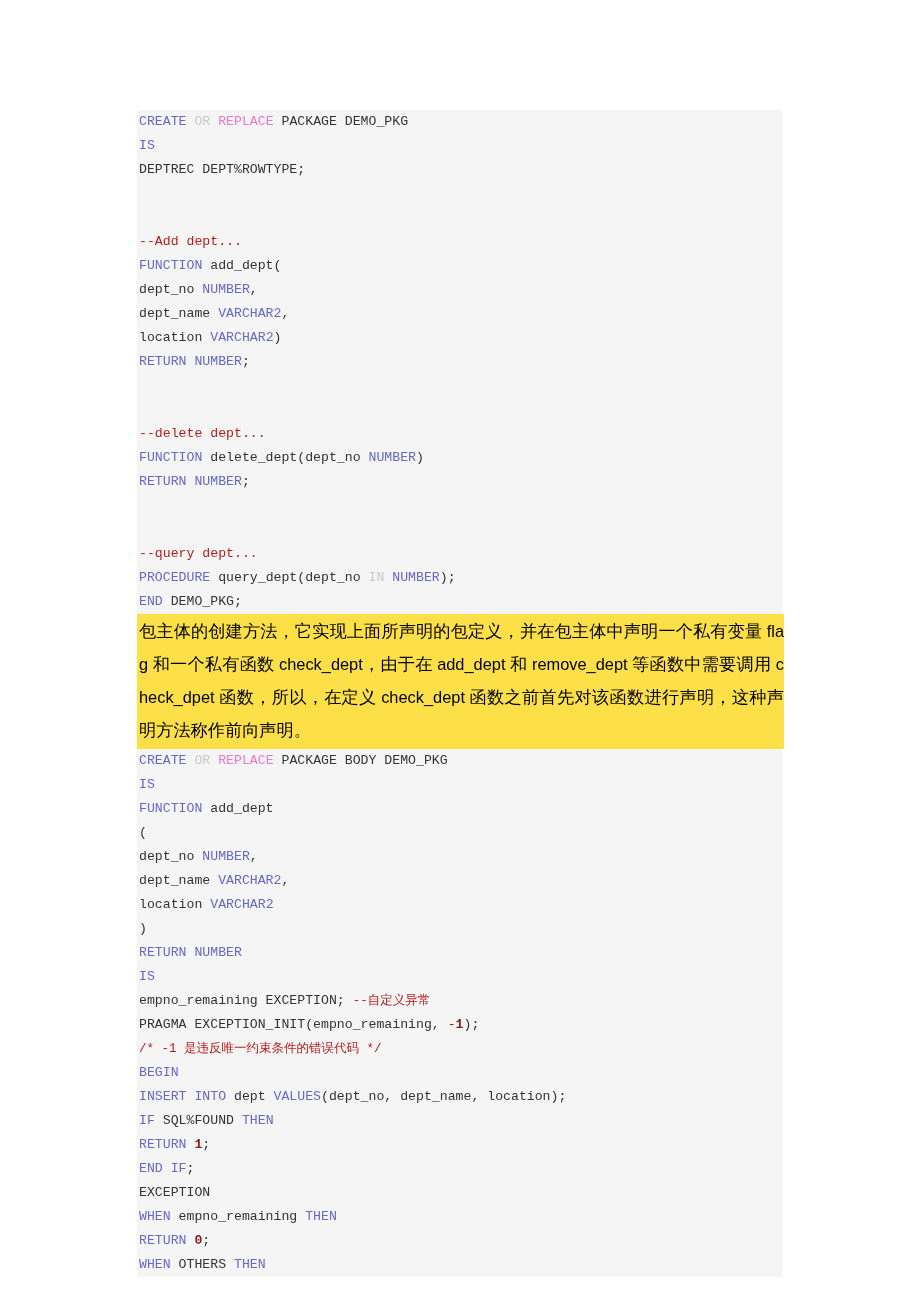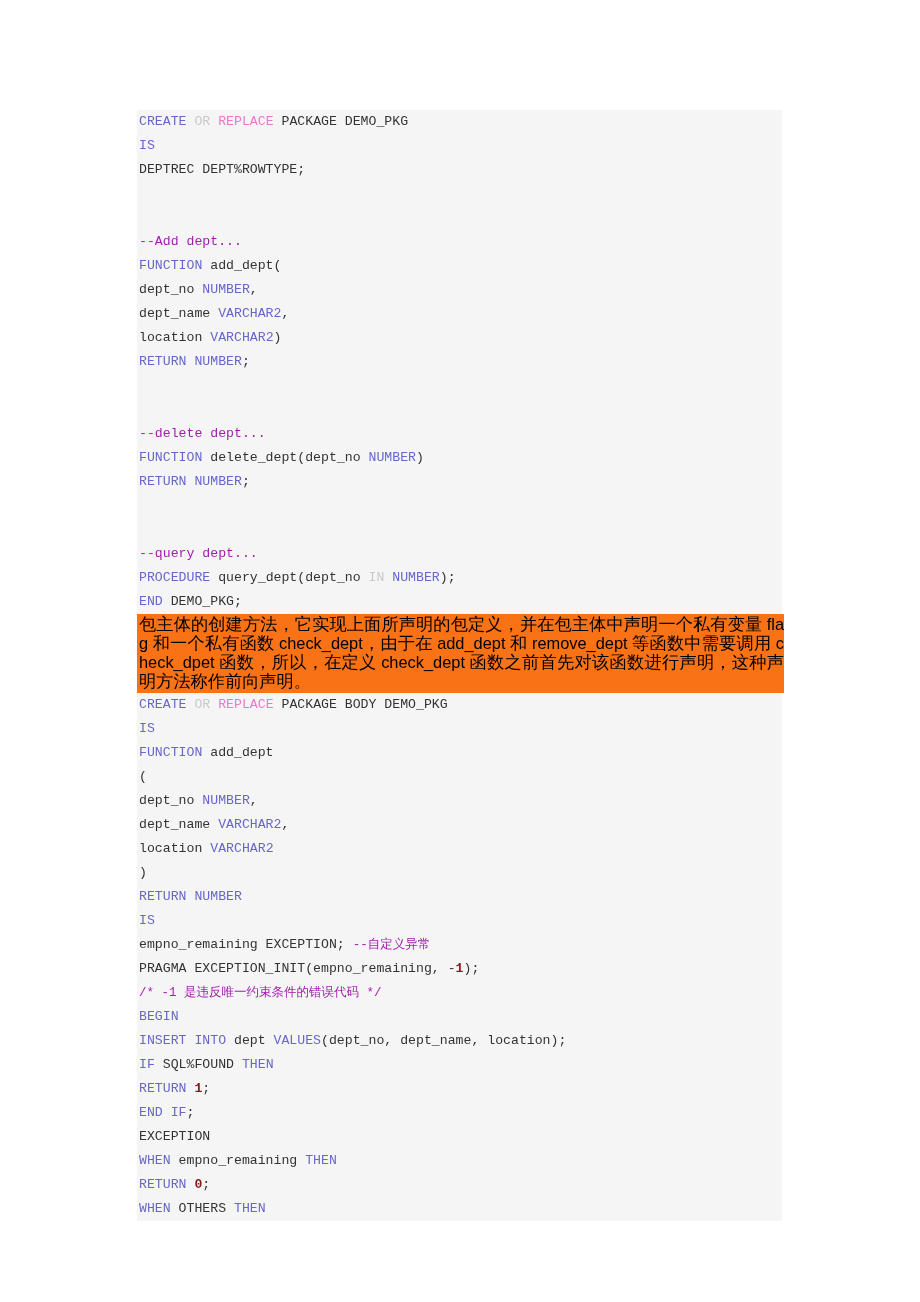--- a/index.html
+++ b/index.html
@@ -51,40 +51,40 @@
     overflow: hidden;
   }
   .code-block .ln.blank {
     height: 24px;
   }
 
   
   .k   { color: #6666cc; }            
   .k2  { color: #c9c9c9; }            
   .k3  { color: #ee77cc; }            
-  .cm  { color: #a21caf; }            
+  .cm  { color: #b91c1c; }            
   .num { color: #8b1a1a; font-weight: bold; } 
   .pl  { color: #333333; }            
 
   .cm-cn {
     font-family: Liberation Mono, monospace;
     font-size: 12.5px;
   }
 
   
   .prose {
     width: 645px;
     font-family: "Liberation Serif", serif;
     font-size: 17.2px;
-    line-height: 19px;
+    line-height: 33px;
     color: #000000;
     text-align: justify;
     margin: 0;
     padding: 1px 0 2px 2px;
-    background: #f97316;
+    background: #fde047;
     word-break: break-all;
   }
   .prose .lat {
     font-family: "Liberation Sans", sans-serif;
     font-size: 16.4px;
   }
 </style>
 </head>
 <body>
 

